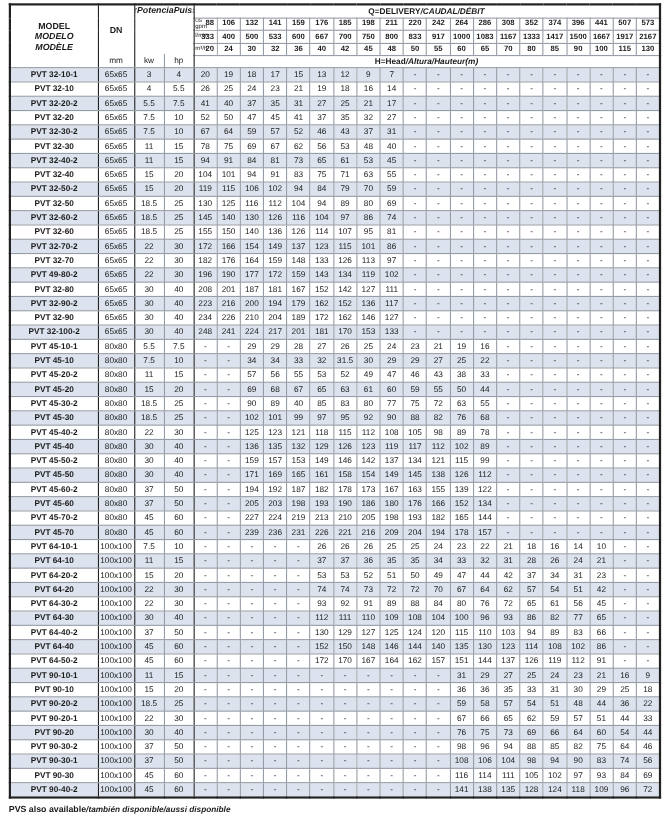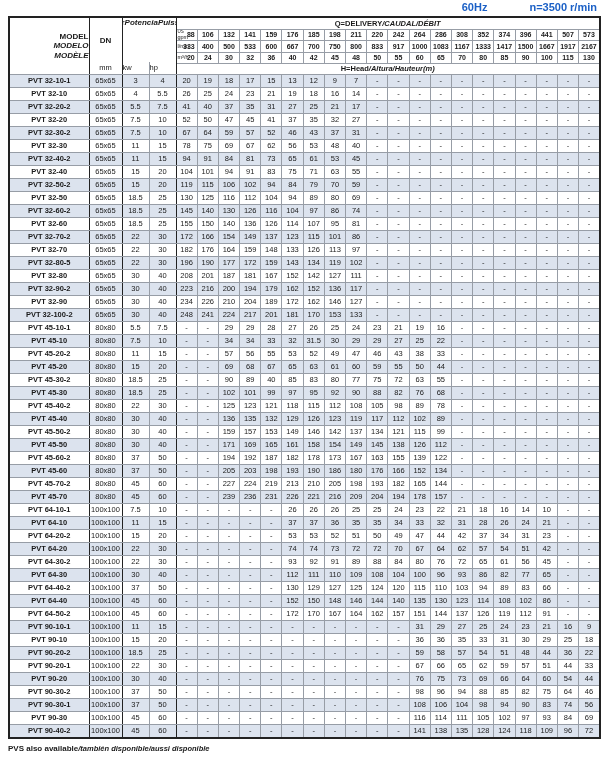--- a/index.html
+++ b/index.html
@@ -13,31 +13,31 @@
 
   
   table.pump { border-collapse: collapse; table-layout: fixed; width: 591px;
                margin: 2px 0 0 8px; border: 2px solid #222; }
   th, td { border: 1px solid #979da6; overflow: hidden; white-space: nowrap; }
   thead th { background: #fff; font-weight: bold; }
 
   .q-title { height: 12px; font-size: 7.5px; line-height: 11px; text-align: center; }
   .q-title .intl, .it { font-style: italic; }
 
-  .hdr-model div { font-size: 8px; line-height: 9.5px; text-align: right; }
+  .hdr-model div { font-size: 8px; line-height: 9.5px; text-align: center; }
   .hdr-dn { vertical-align: top; }
   .hdr-dn .dn-wrap { display: flex; flex-direction: column; height: 56px; }
   .hdr-dn .dn-top { flex: 1; display: flex; align-items: center; justify-content: center; font-size: 8px; }
   .hdr-dn .dn-unit { font-size: 7.5px; font-weight: normal; line-height: 12px; }
   .hdr-power { vertical-align: top; }
   .hdr-power .pw-wrap { display: flex; flex-direction: column; height: 56px; }
   .hdr-power .pw-lines { flex: 1; display: flex; flex-direction: row; justify-content: center; }
   .hdr-power .pw-lines div { font-size: 8px; line-height: 9.5px; text-align: center; }
   .kwhp { display: flex; font-weight: normal; font-size: 7.5px; line-height: 12px; }
-  .kwhp span { flex: 1; text-align: left; }
+  .kwhp span { flex: 1; text-align: center; }
   .kwhp span:first-child { border-right: 1px solid #979da6; }
 
   tr.h-units th { height: 11px; font-size: 7px; line-height: 10px; text-align: center; padding: 0 1px; }
   tr.h-units th.first { text-align: right; position: relative; padding-right: 2px; }
   .ulab { position: absolute; left: 1px; top: 0; height: 100%; display: flex;
           flex-direction: column; justify-content: center; align-items: flex-start;
           font-weight: normal; }
   .ulab i { font-style: normal; display: block; }
   .ulab .ut { font-size: 4.5px; line-height: 4.5px; }
   .ulab .ub { font-size: 5.5px; line-height: 5.5px; }
@@ -59,24 +59,20 @@
             margin: 5px 8px 0 8px; font-size: 8px; }
   .footer .bold { font-weight: bold; }
   .footer .itl { font-weight: bold; font-style: italic; font-size: 7.5px; text-align: center; }
   .footer .pages { color: #1b60c6; font-weight: bold; margin-left: 5px; }
 </style>
 </head>
 <body>
 
 <div class="page">
 
-  <div class="topline">
-    <span>60Hz</span>
-    <span>n=3500 r/min</span>
-  </div>
 
   <table class="pump">
     <colgroup>
       <col style="width:80px">
         <col style="width:33px">
         <col style="width:27px">
         <col style="width:27px">
       <col style="width:21.2px">
         <col style="width:21.2px">
         <col style="width:21.2px">
@@ -566,21 +562,21 @@
           <td class="c-head">-</td>
           <td class="c-head">-</td>
           <td class="c-head">-</td>
           <td class="c-head">-</td>
           <td class="c-head">-</td>
           <td class="c-head">-</td>
           <td class="c-head">-</td>
           <td class="c-head">-</td>
         </tr>
         <tr>
-          <td class="c-model b-thick-r">PVT 32-80-5</td>
+          <td class="c-model b-thick-r">PVT 49-80-2</td>
           <td class="c-dn b-thick-r">65x65</td>
           <td class="c-kw">22</td>
           <td class="c-hp b-thick-r">30</td>
           <td class="c-head">196</td>
           <td class="c-head">190</td>
           <td class="c-head">177</td>
           <td class="c-head">172</td>
           <td class="c-head">159</td>
           <td class="c-head">143</td>
           <td class="c-head">134</td>

